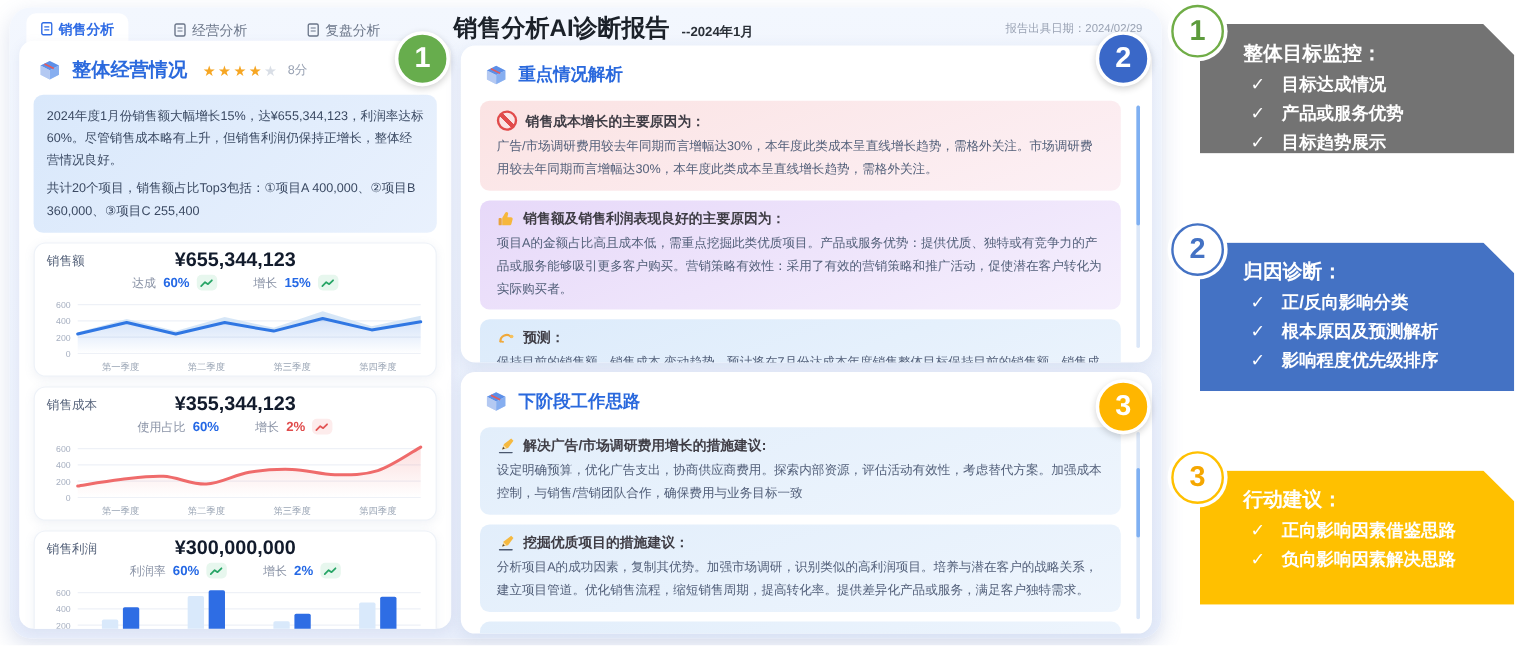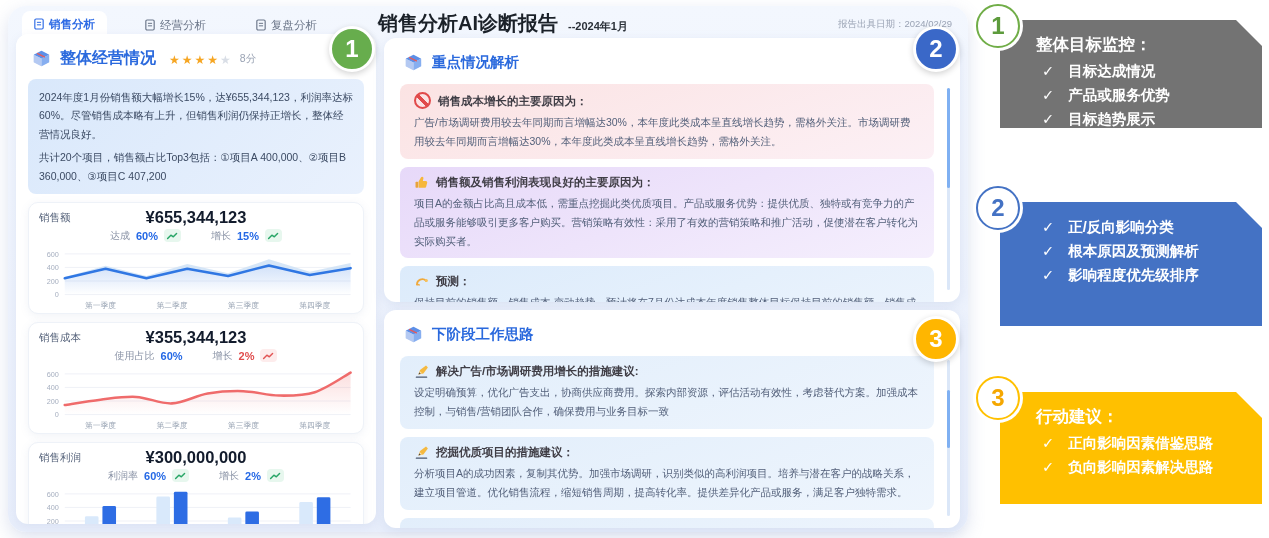--- a/index.html
+++ b/index.html
@@ -155,21 +155,21 @@
               <path d="M6 9 L14 13 L14 21 L6 17 Z" fill="#b4c9f2"></path>
               <path d="M9.5 7.6 L17.5 11.6" stroke="#e45b5b" stroke-width="1.4"></path>
             </svg>
         </span>
         <span class="ph-title">整体经营情况</span>
         <span class="stars"><span class="star f">★</span><span class="star f">★</span><span class="star f">★</span><span class="star f">★</span><span class="star">★</span></span>
         <span class="score">8分</span>
       </div>
       <div class="summary">
         <p>2024年度1月份销售额大幅增长15%，达¥655,344,123，利润率达标60%。尽管销售成本略有上升，但销售利润仍保持正增长，整体经营情况良好。</p>
-        <p>共计20个项目，销售额占比Top3包括：①项目A 400,000、②项目B 360,000、③项目C 407,200</p>
+        <p>共计20个项目，销售额占比Top3包括：①项目A 400,000、②项目B 360,000、③项目C 255,400</p>
       </div>
 
       <div class="chart-card">
         <span class="chart-label">销售额</span>
         <div class="chart-value">¥655,344,123</div>
         <div class="chart-stats">
             <span class="stat">
               <span class="sl">达成</span>
               <span class="sv">60%</span>
               <span class="ti tg">
@@ -407,20 +407,21 @@
 
   <div class="anno an1">
     <div class="anno-title">整体目标监控：</div>
     <div class="anno-item">目标达成情况</div>
     <div class="anno-item">产品或服务优势</div>
     <div class="anno-item">目标趋势展示</div>
   </div>
   <div class="abadge ab1">1</div>
 
   <div class="anno an2">
+    <div class="anno-title">归因诊断：</div>
     <div class="anno-item">正/反向影响分类</div>
     <div class="anno-item">根本原因及预测解析</div>
     <div class="anno-item">影响程度优先级排序</div>
   </div>
   <div class="abadge ab2">2</div>
 
   <div class="anno an3">
     <div class="anno-title">行动建议：</div>
     <div class="anno-item">正向影响因素借鉴思路</div>
     <div class="anno-item">负向影响因素解决思路</div>

